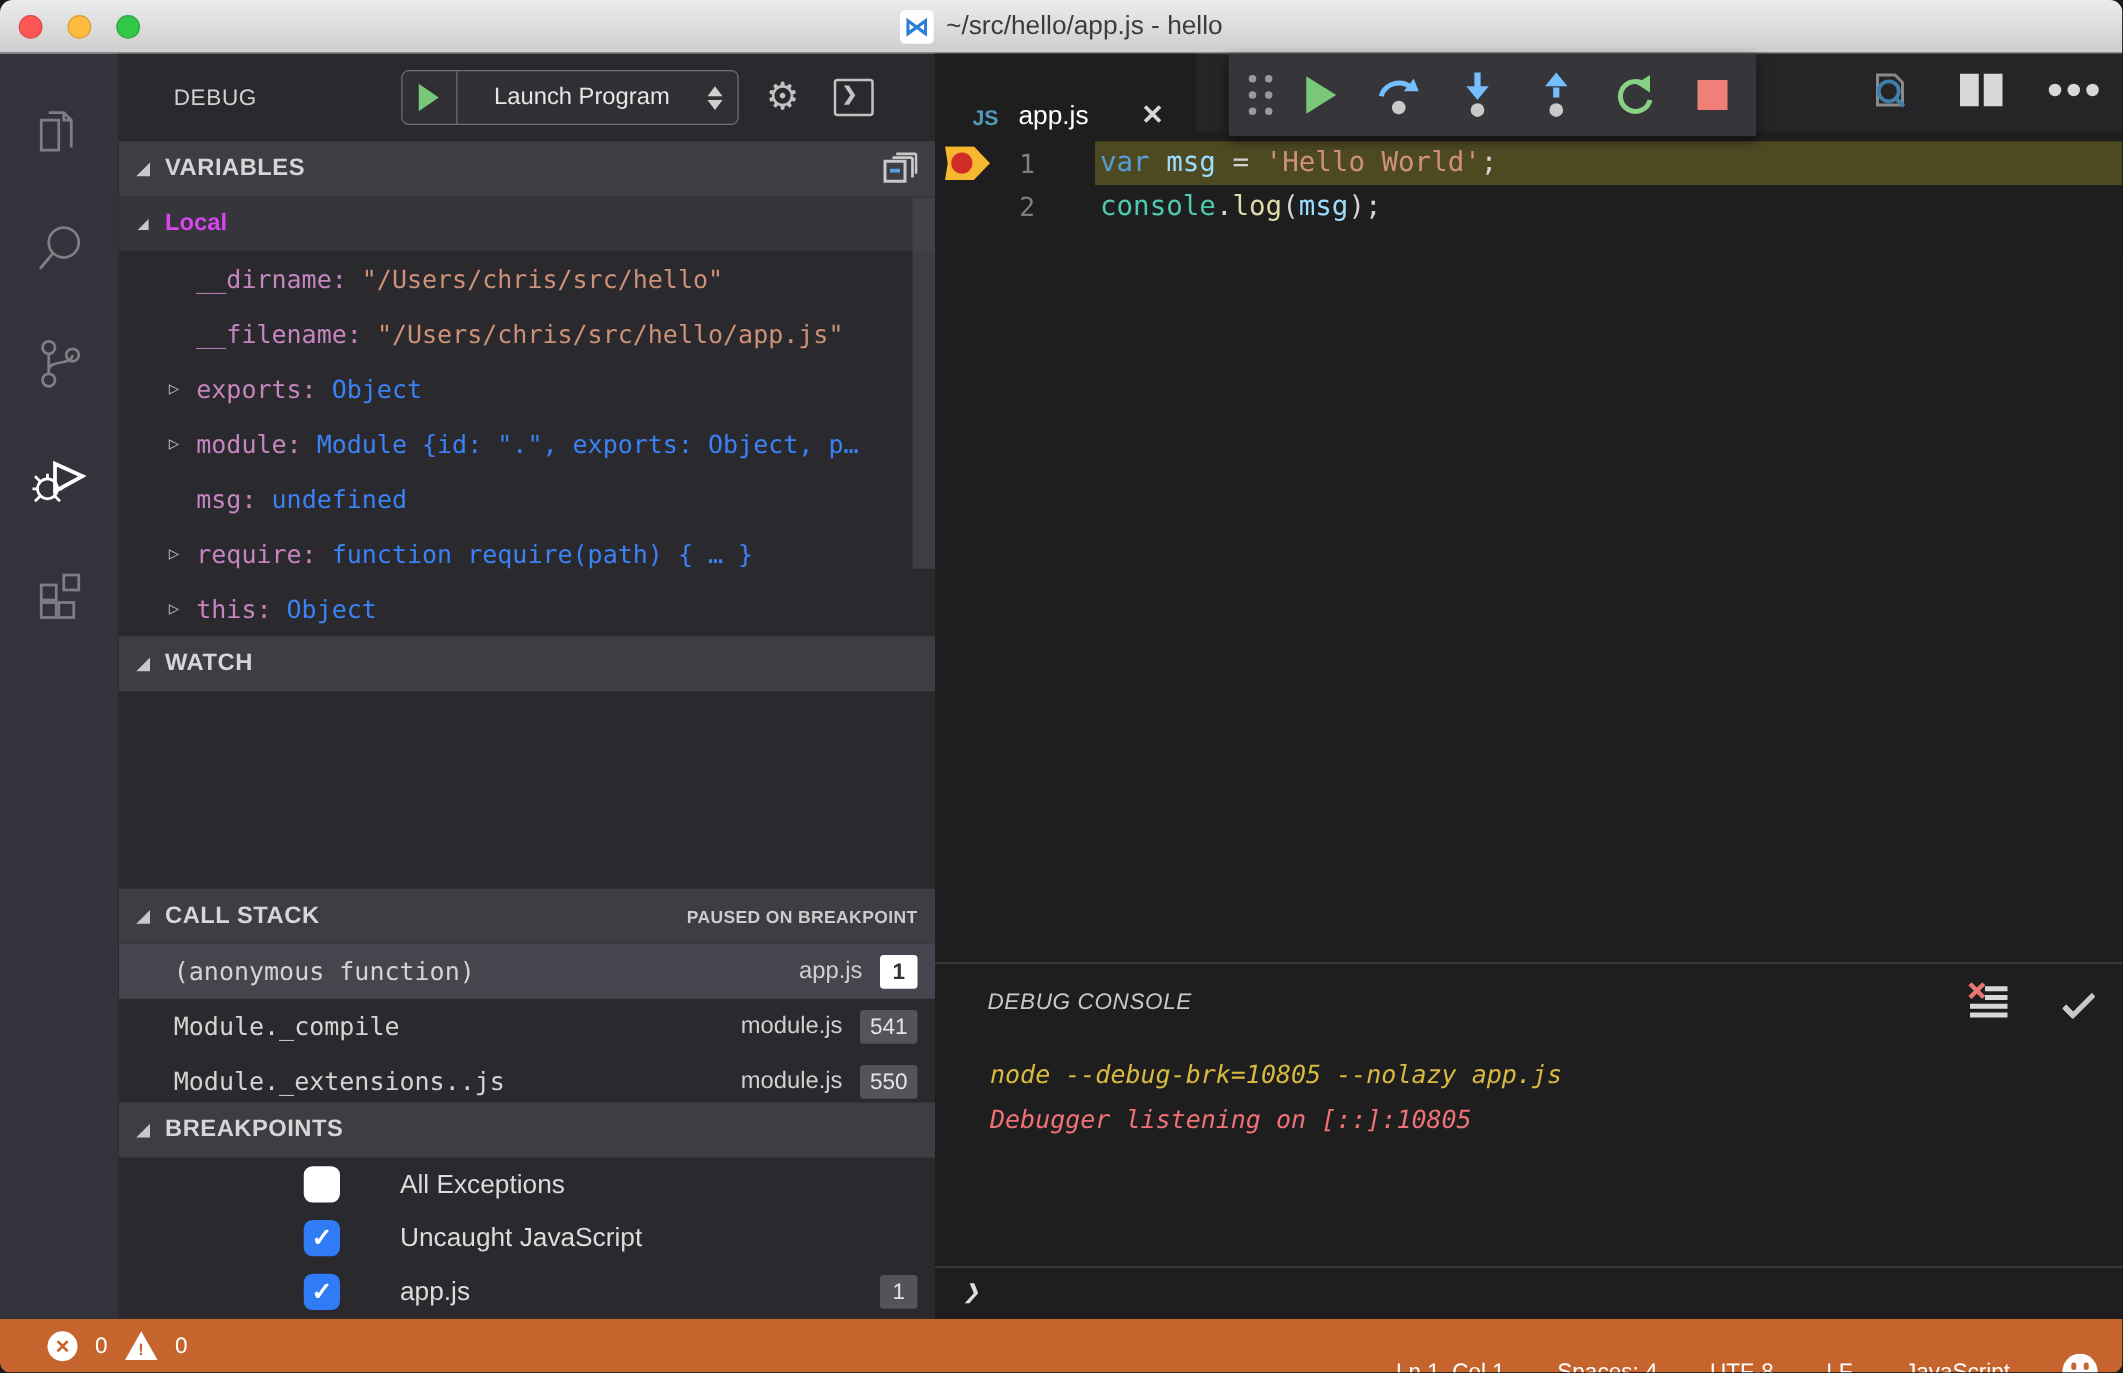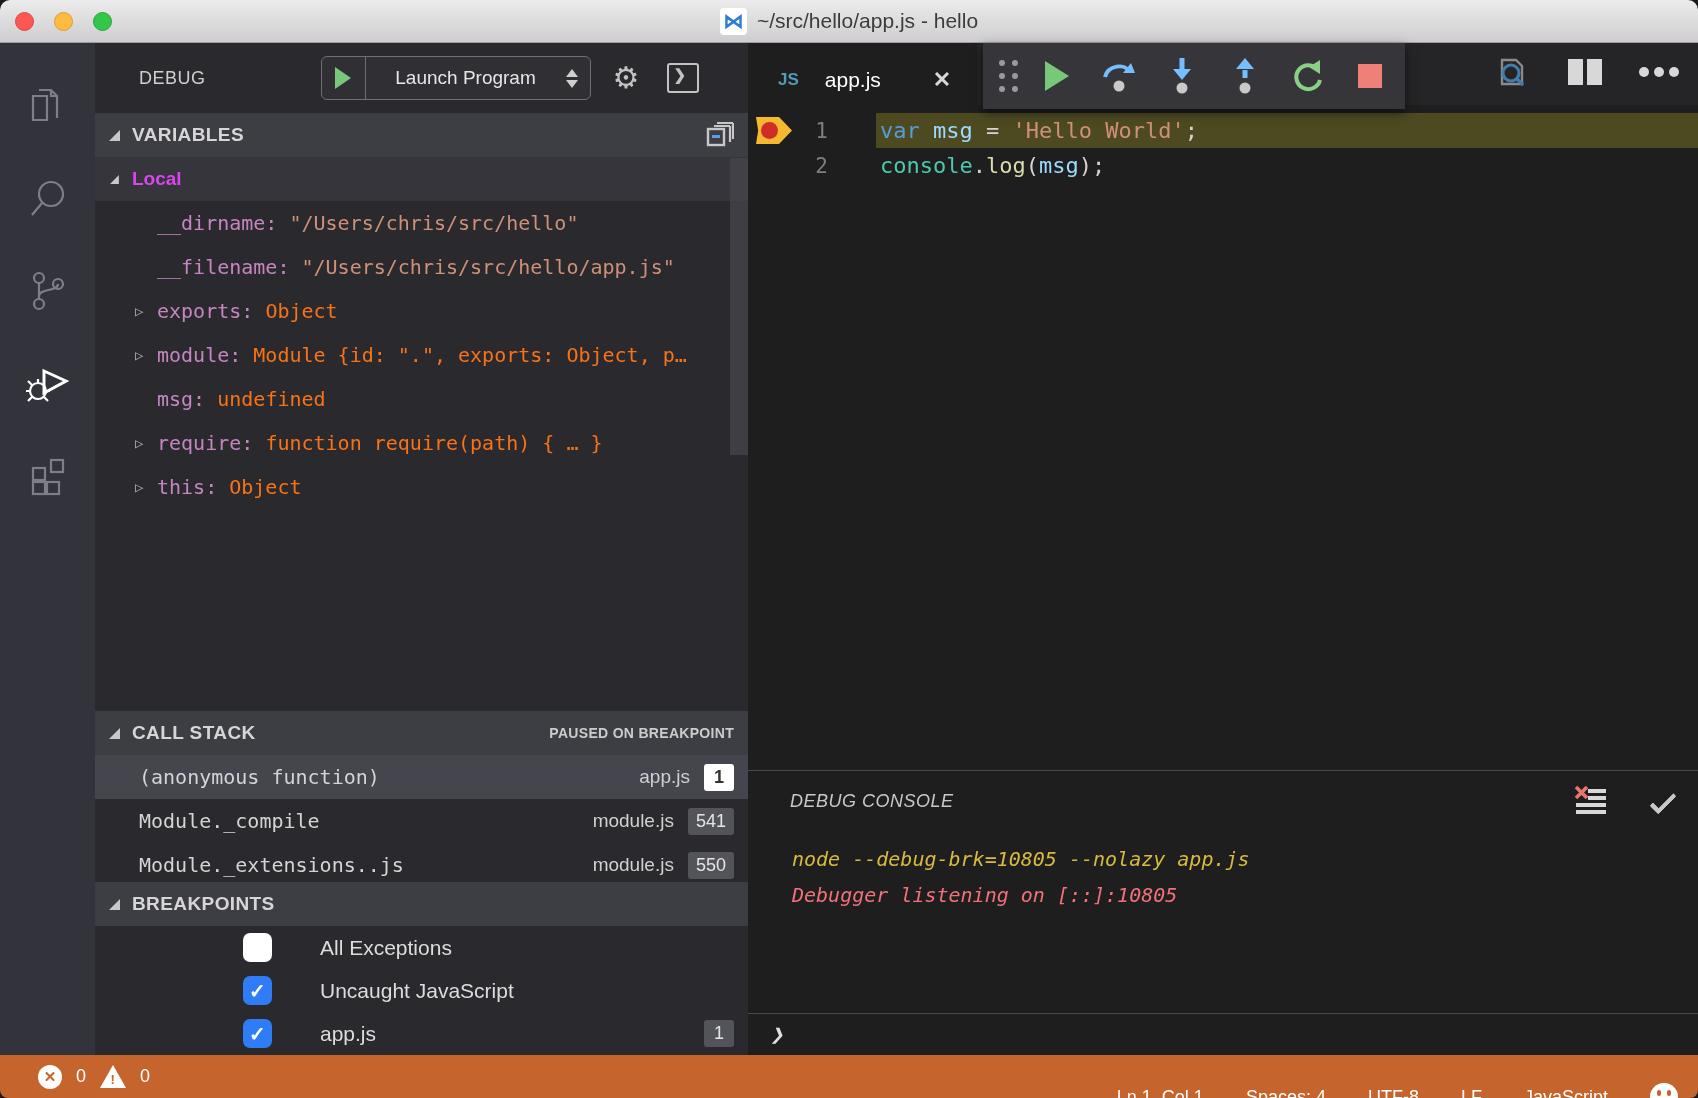--- a/index.html
+++ b/index.html
@@ -58,21 +58,21 @@
 
   .scope-row { height:44px; background:#35353b; display:flex; align-items:center; flex:none; }
   .scope-label { font-size:19px; font-weight:bold; color:#d946ef; }
   .scope-row .twistie { transform:scale(.8); }
 
   .var-rows { flex:none; }
   .var-row { height:44px; display:flex; align-items:center; padding-left:40px; font-size:20px; white-space:pre; overflow:hidden; }
   .var-arrow { width:22px; color:#b6b6b6; font-size:14px; flex:none; }
   .var-name { color:#c586c0; }
   .val-string { color:#ce9178; }
-  .val-plain { color:#f97316; }
+  .val-plain { color:#3b82f6; }
 
   .watch-body { flex:1; background:#2a2a2e; }
 
   .cs-rows { height:127px; overflow:hidden; flex:none; }
   .cs-row { height:44px; display:flex; align-items:center; padding:0 14px 0 44px; font-size:20px; color:#d4d4d4; }
   .cs-row.selected { background:#45454e; }
   .cs-name { flex:1; }
   .cs-file { font-family:"Liberation Sans",sans-serif; font-size:19px; color:#d0d0d0; margin-right:14px; }
   .badge { min-width:30px; padding:3px 8px; border-radius:3px; background:#53535a; color:#e4e4e4;
            font-size:18px; text-align:center; font-family:"Liberation Sans",sans-serif; }
@@ -81,21 +81,21 @@
   .bp-rows { flex:none; }
   .bp-row { height:43px; display:flex; align-items:center; padding:0 14px 0 148px; font-size:21px; color:#dcdcdc; position:relative; }
   .checkbox { width:29px; height:29px; border-radius:7px; background:#fff; margin-right:16px; flex:none;
               display:flex; align-items:center; justify-content:center; }
   .checkbox.checked { background:#2f7cf6; color:#fff; font-size:20px; font-weight:bold; }
   .bp-label { flex:1;margin-left:32px; }
 
   
   .editor-group { width:950px; display:flex; flex-direction:column; background:#1e1e1e; position:relative; }
   .tabbar { height:62px; background:#252527; display:flex; align-items:center; position:relative; flex:none; }
-  .tab { height:62px; background:#1e1e1e; display:flex; align-items:center; padding:12px 26px 0 30px; gap:26px; }
+  .tab { height:62px; background:#1e1e1e; display:flex; align-items:flex-end; padding:12px 26px 0 30px; gap:16px; }
   .tab-jsicon { color:#519aba; font-size:17px; font-weight:bold; }
   .tab-label { color:#ffffff; font-size:21px; }
   .tab-close { color:#d8d8d8; font-size:22px; font-weight:bold; margin-left:26px; }
   .editor-actions { position:absolute; right:18px; top:0; height:62px; display:flex; align-items:center; gap:34px; }
 
   .debug-toolbar { position:absolute; left:235px; top:0; width:422px; height:66px; background:#36363a;
                    box-shadow:0 4px 10px rgba(0,0,0,.55); display:flex; align-items:center; z-index:20;
                    padding:0 10px; justify-content:space-between; }
   .dots-grid { display:grid; grid-template-columns:repeat(2,7px); grid-auto-rows:7px; gap:6px; margin-left:6px; }
   .dots-grid i { width:6px; height:6px; border-radius:50%; background:#9a9a9a; }
@@ -244,20 +244,24 @@
       <div class="var-rows mono">
         <div class="var-row"><span class="var-arrow"></span><span class="var-name">__dirname: </span><span class="val-string">"/Users/chris/src/hello"</span></div>
         <div class="var-row"><span class="var-arrow"></span><span class="var-name">__filename: </span><span class="val-string">"/Users/chris/src/hello/app.js"</span></div>
         <div class="var-row"><span class="var-arrow">▷</span><span class="var-name">exports: </span><span class="val-plain">Object</span></div>
         <div class="var-row"><span class="var-arrow">▷</span><span class="var-name">module: </span><span class="val-plain">Module {id: ".", exports: Object, p…</span></div>
         <div class="var-row"><span class="var-arrow"></span><span class="var-name">msg: </span><span class="val-plain">undefined</span></div>
         <div class="var-row"><span class="var-arrow">▷</span><span class="var-name">require: </span><span class="val-plain">function require(path) { … }</span></div>
         <div class="var-row"><span class="var-arrow">▷</span><span class="var-name">this: </span><span class="val-plain">Object</span></div>
       </div>
 
+      <div class="section-header">
+        <span class="twistie"></span>
+        <span class="section-title">WATCH</span>
+      </div>
       <div class="watch-body"></div>
 
       <div class="section-header">
         <span class="twistie"></span>
         <span class="section-title">CALL STACK</span>
         <span class="section-right-label">PAUSED ON BREAKPOINT</span>
       </div>
       <div class="cs-rows">
         <div class="cs-row selected mono">
           <span class="cs-name">(anonymous function)</span>

